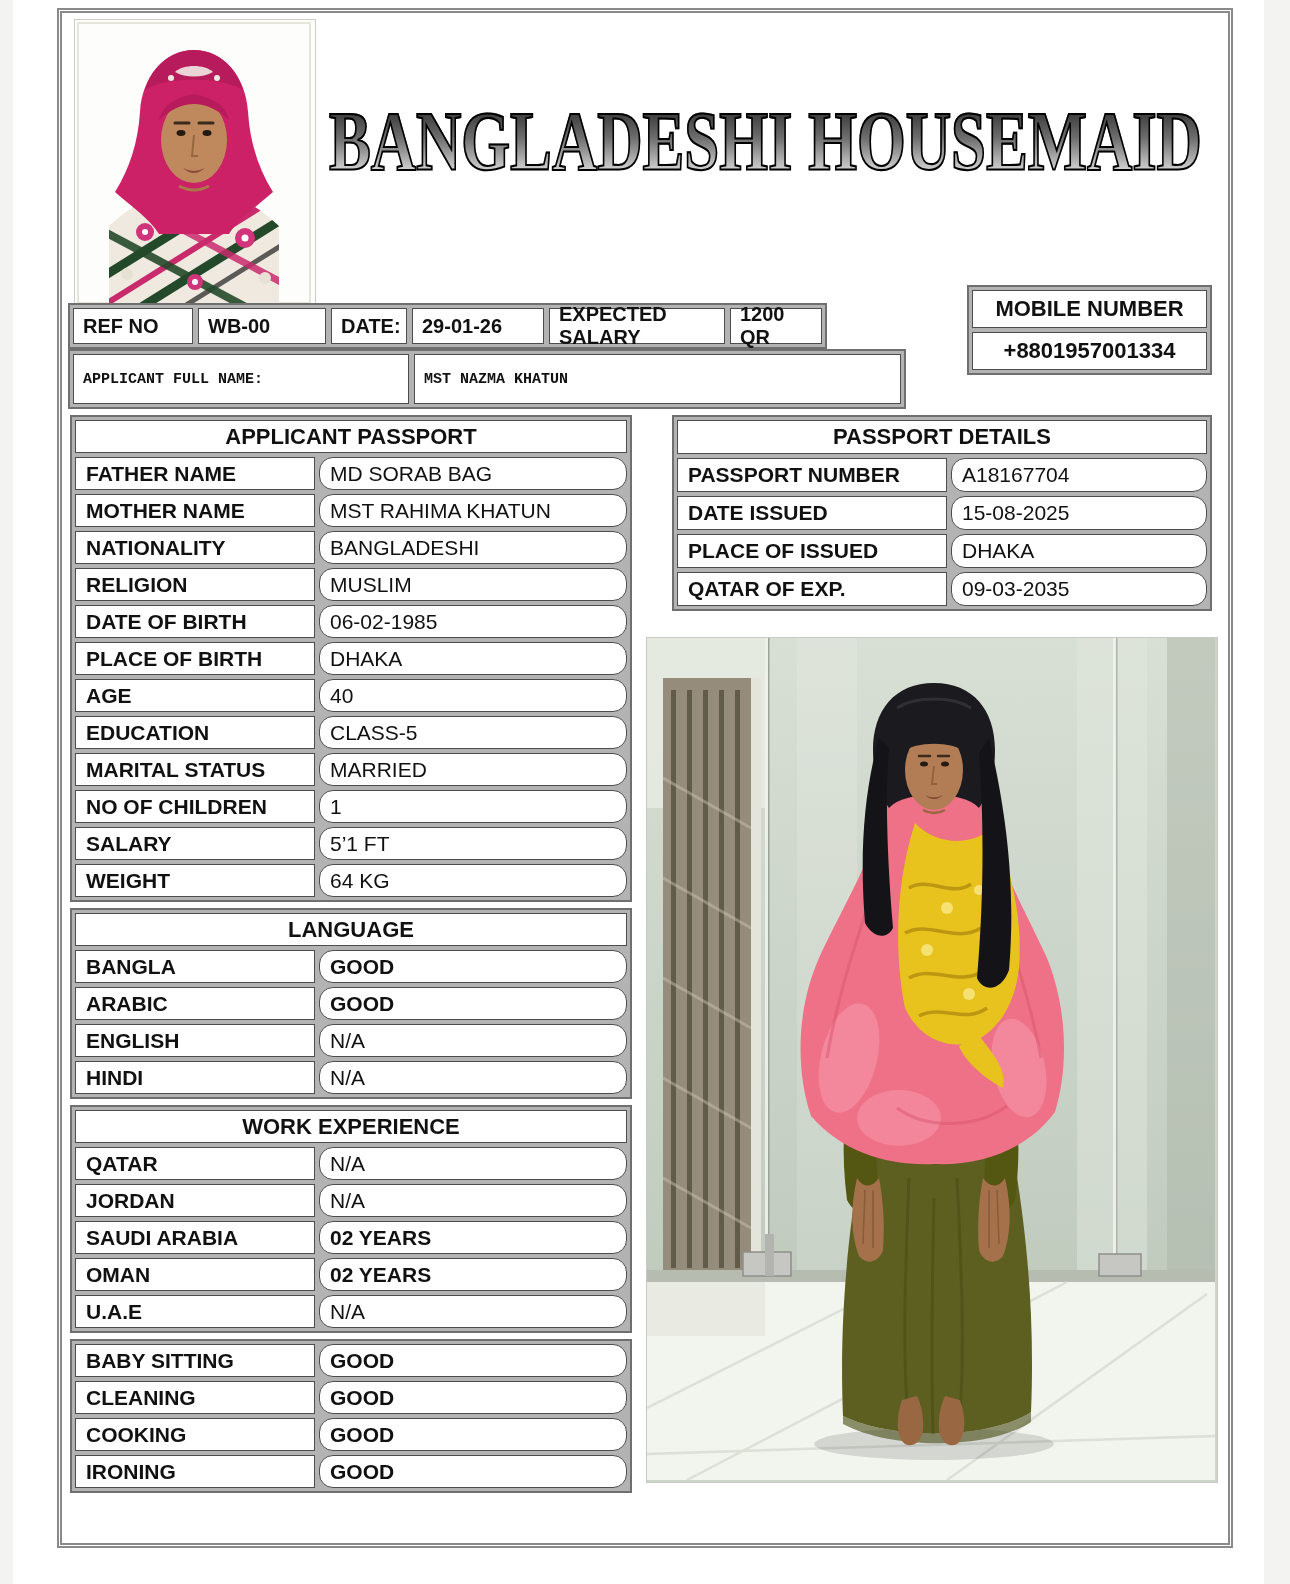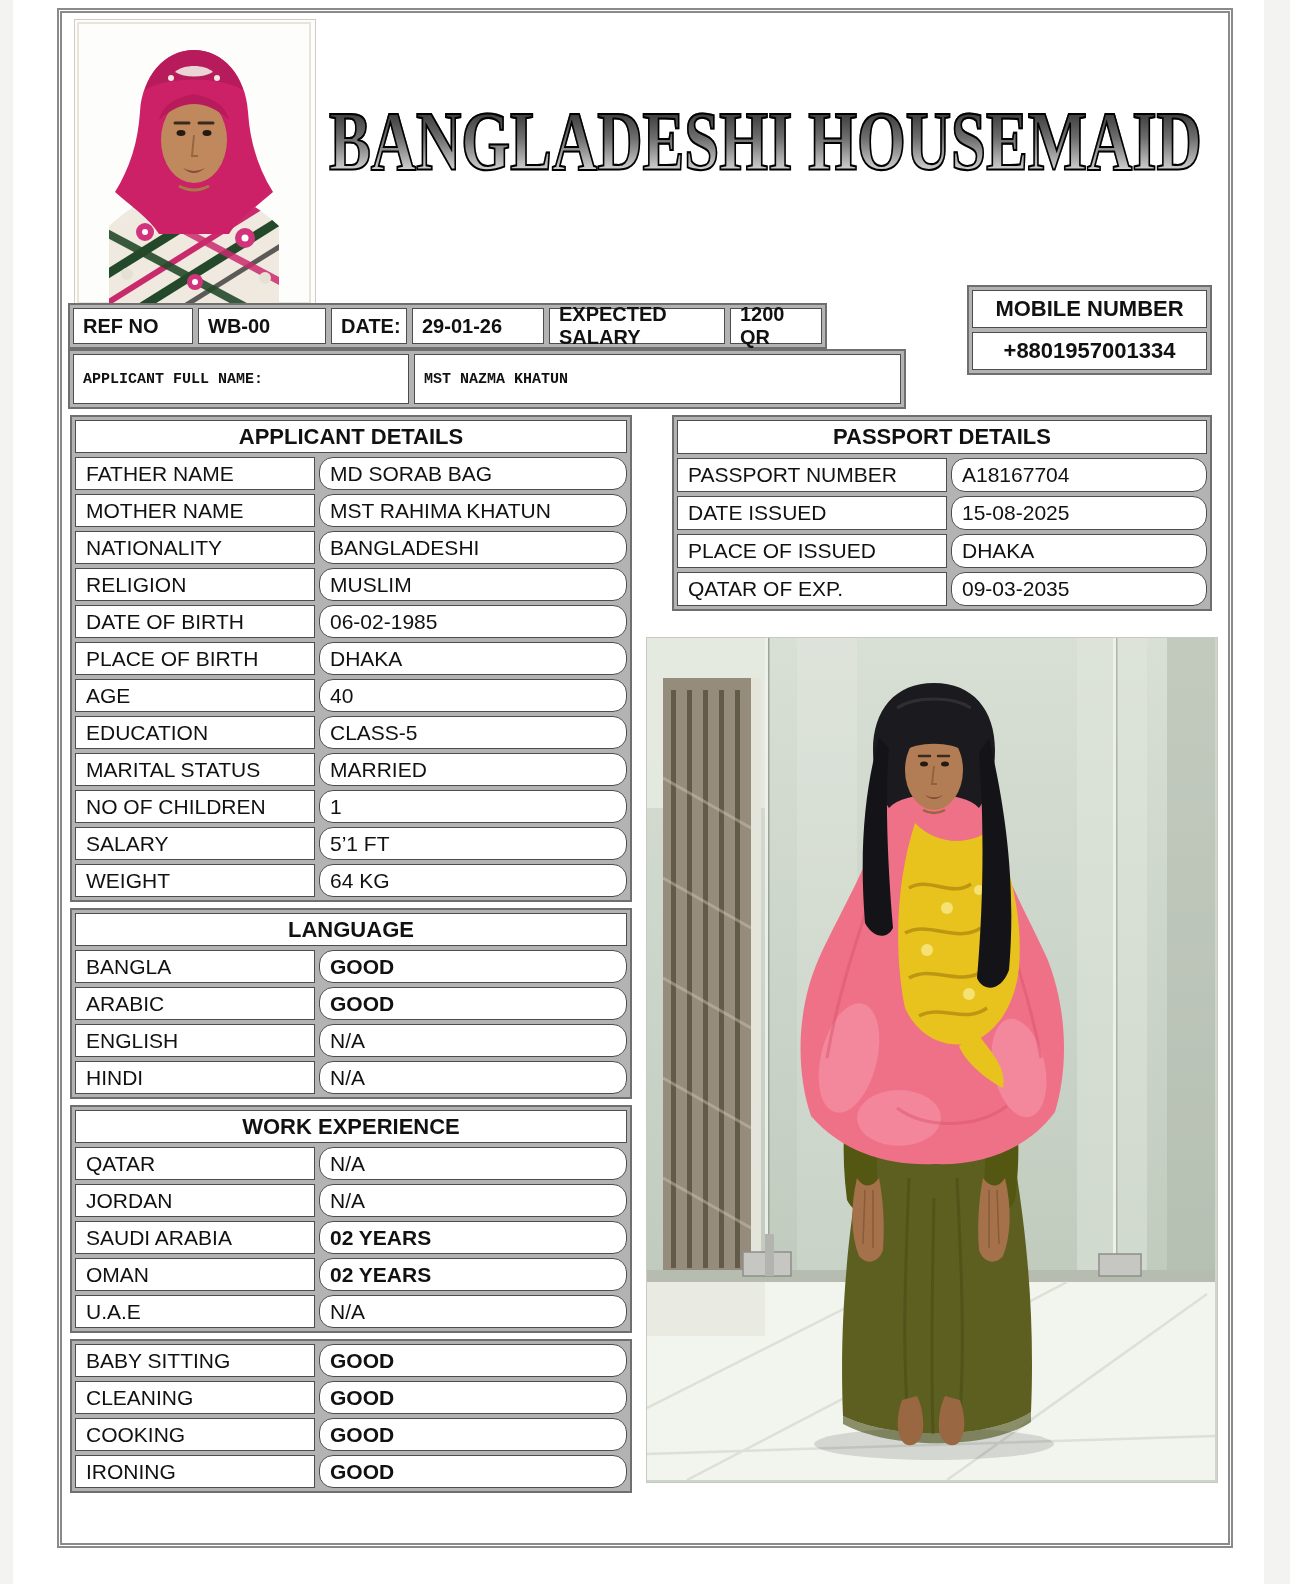--- a/index.html
+++ b/index.html
@@ -56,21 +56,21 @@
     background:#b3b3b3;border:2px solid #6f6f6f;padding:3px;
     display:flex;flex-direction:column;gap:4px;box-sizing:border-box;
   }
   .trow{display:flex;gap:4px;}
   .cell{
     background:#ffffff;border:1px solid #4d4d4d;box-sizing:border-box;
     height:33px;display:flex;align-items:center;padding:0 10px;font-size:21px;
   }
   .dcol-right .cell{height:34px;}
   .cell.head{flex:1;justify-content:center;font-weight:700;font-size:22px;}
-  .cell.lbl{width:240px;font-weight:400;}
+  .cell.lbl{width:240px;font-weight:700;}
   .dcol-right .cell.lbl{width:270px;}
   .cell.val{flex:1;font-weight:400;border-radius:14px;}
   .cell.val[data-weight="bold"]{font-weight:700;}
 
   
   .fullphoto{
     position:absolute;left:584px;top:624px;width:570px;height:844px;
     border:1px solid #c9c9c4;background:#cdd6cb;
   }
   .fullphoto svg{display:block;}
@@ -155,21 +155,21 @@
 
   <div class="strip mobile">
     <div class="box">MOBILE NUMBER</div>
     <div class="box">+8801957001334</div>
   </div>
 
   <div class="dcol dcol-left">
 
     <div class="dtable">
       <div class="trow">
-            <div class="cell head">APPLICANT DETAILS</div>
+            <div class="cell head">APPLICANT PASSPORT</div>
           </div>
       <div class="trow">
         <div class="cell lbl">FATHER NAME</div>
         <div class="cell val" data-weight="normal">MD SORAB BAG</div>
       </div>
       <div class="trow">
         <div class="cell lbl">MOTHER NAME</div>
         <div class="cell val" data-weight="normal">MST RAHIMA KHATUN</div>
       </div>
       <div class="trow">

